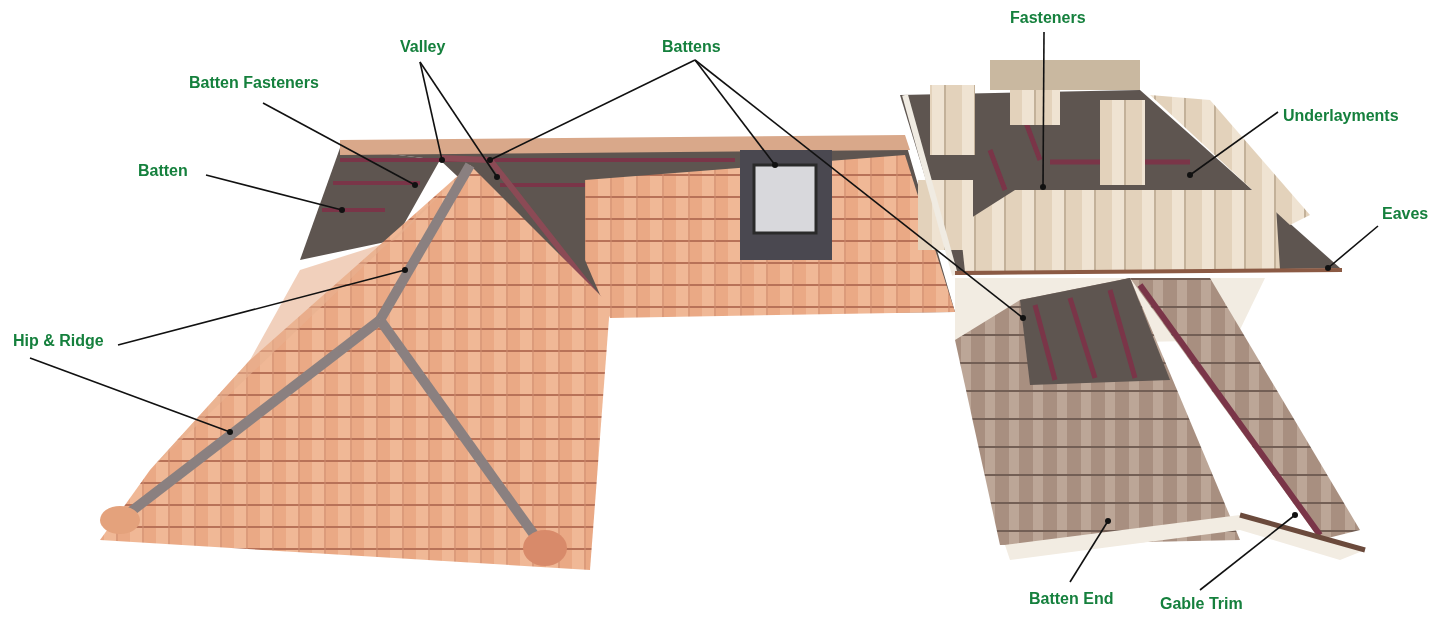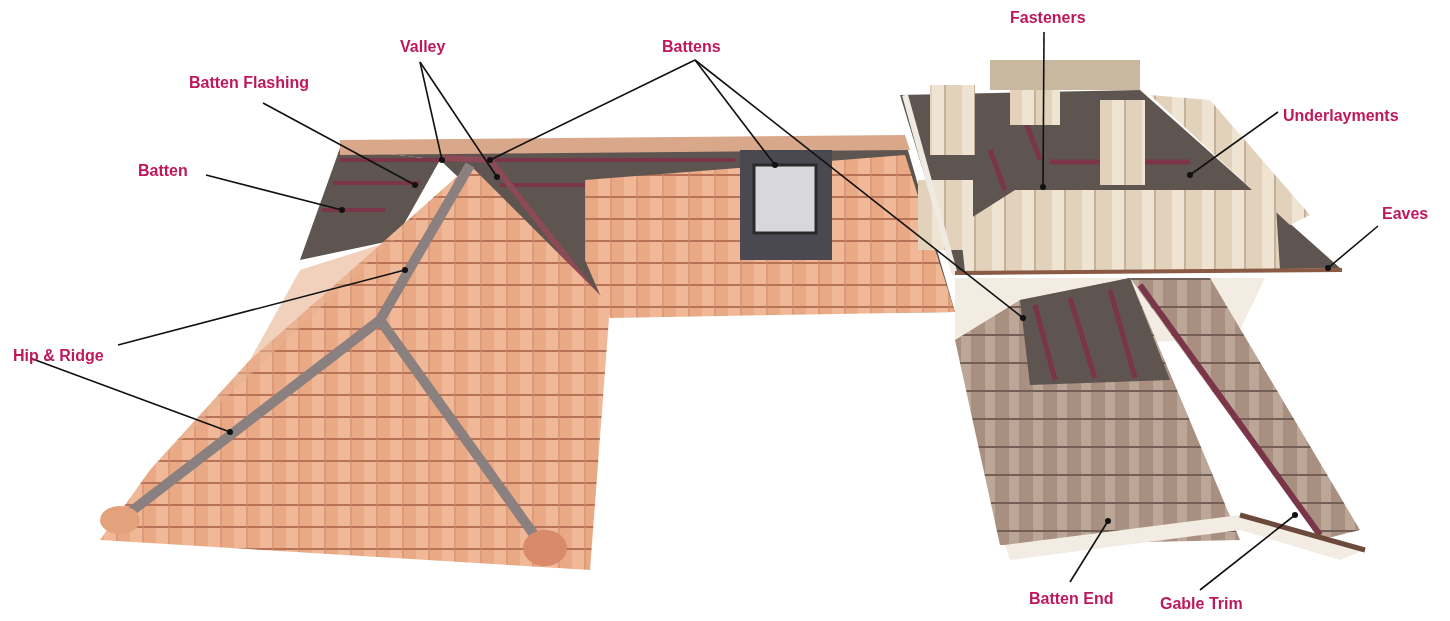--- a/index.html
+++ b/index.html
@@ -1,18 +1,18 @@
 <!DOCTYPE html>
 <html><head>
 <meta charset="utf-8">
 <style>
   html,body{margin:0;padding:0;background:#fff;}
   body{width:1450px;height:621px;position:relative;overflow:hidden;font-family:"Liberation Sans",sans-serif;}
   svg.scene{position:absolute;left:0;top:0;}
-  .label{position:absolute;font-weight:bold;font-size:16px;color:#be185d;white-space:nowrap;}
+  .label{position:absolute;font-weight:bold;font-size:16px;color:#15803d;white-space:nowrap;}
 </style>
 </head>
 <body>
 
 <svg class="scene" width="1450" height="621" viewBox="0 0 1450 621">
   <defs>
     <pattern id="terra" width="26" height="22" patternUnits="userSpaceOnUse">
       <rect width="26" height="22" fill="#eaa985"></rect>
       <rect x="0" y="0" width="12" height="22" fill="#f0b896"></rect>
       <line x1="0" y1="21" x2="26" y2="21" stroke="#b87258" stroke-width="2"></line>
@@ -121,19 +121,19 @@
     <circle cx="405" cy="270" r="3"></circle>
       <circle cx="230" cy="432" r="3"></circle>
     <circle cx="1108" cy="521" r="3"></circle>
       <circle cx="1295" cy="515" r="3"></circle>
   </g>
 </svg>
 
 <div class="label" style="left:400px;top:38px;">Valley</div>
 <div class="label" style="left:662px;top:38px;">Battens</div>
 <div class="label" style="left:1010px;top:9px;">Fasteners</div>
-<div class="label" style="left:189px;top:74px;">Batten Flashing</div>
+<div class="label" style="left:189px;top:74px;">Batten Fasteners</div>
 <div class="label" style="left:1283px;top:99px;margin-top:8px;">Underlayments</div>
 <div class="label" style="left:138px;top:162px;">Batten</div>
 <div class="label" style="left:1382px;top:205px;text-align:center;">Eaves</div>
-<div class="label" style="left:13px;top:347px;">Hip &amp; Ridge</div>
+<div class="label" style="left:13px;top:332px;">Hip &amp; Ridge</div>
 <div class="label" style="left:1029px;top:590px;">Batten End</div>
 <div class="label" style="left:1160px;top:595px;">Gable Trim</div>
 
 </body></html>

